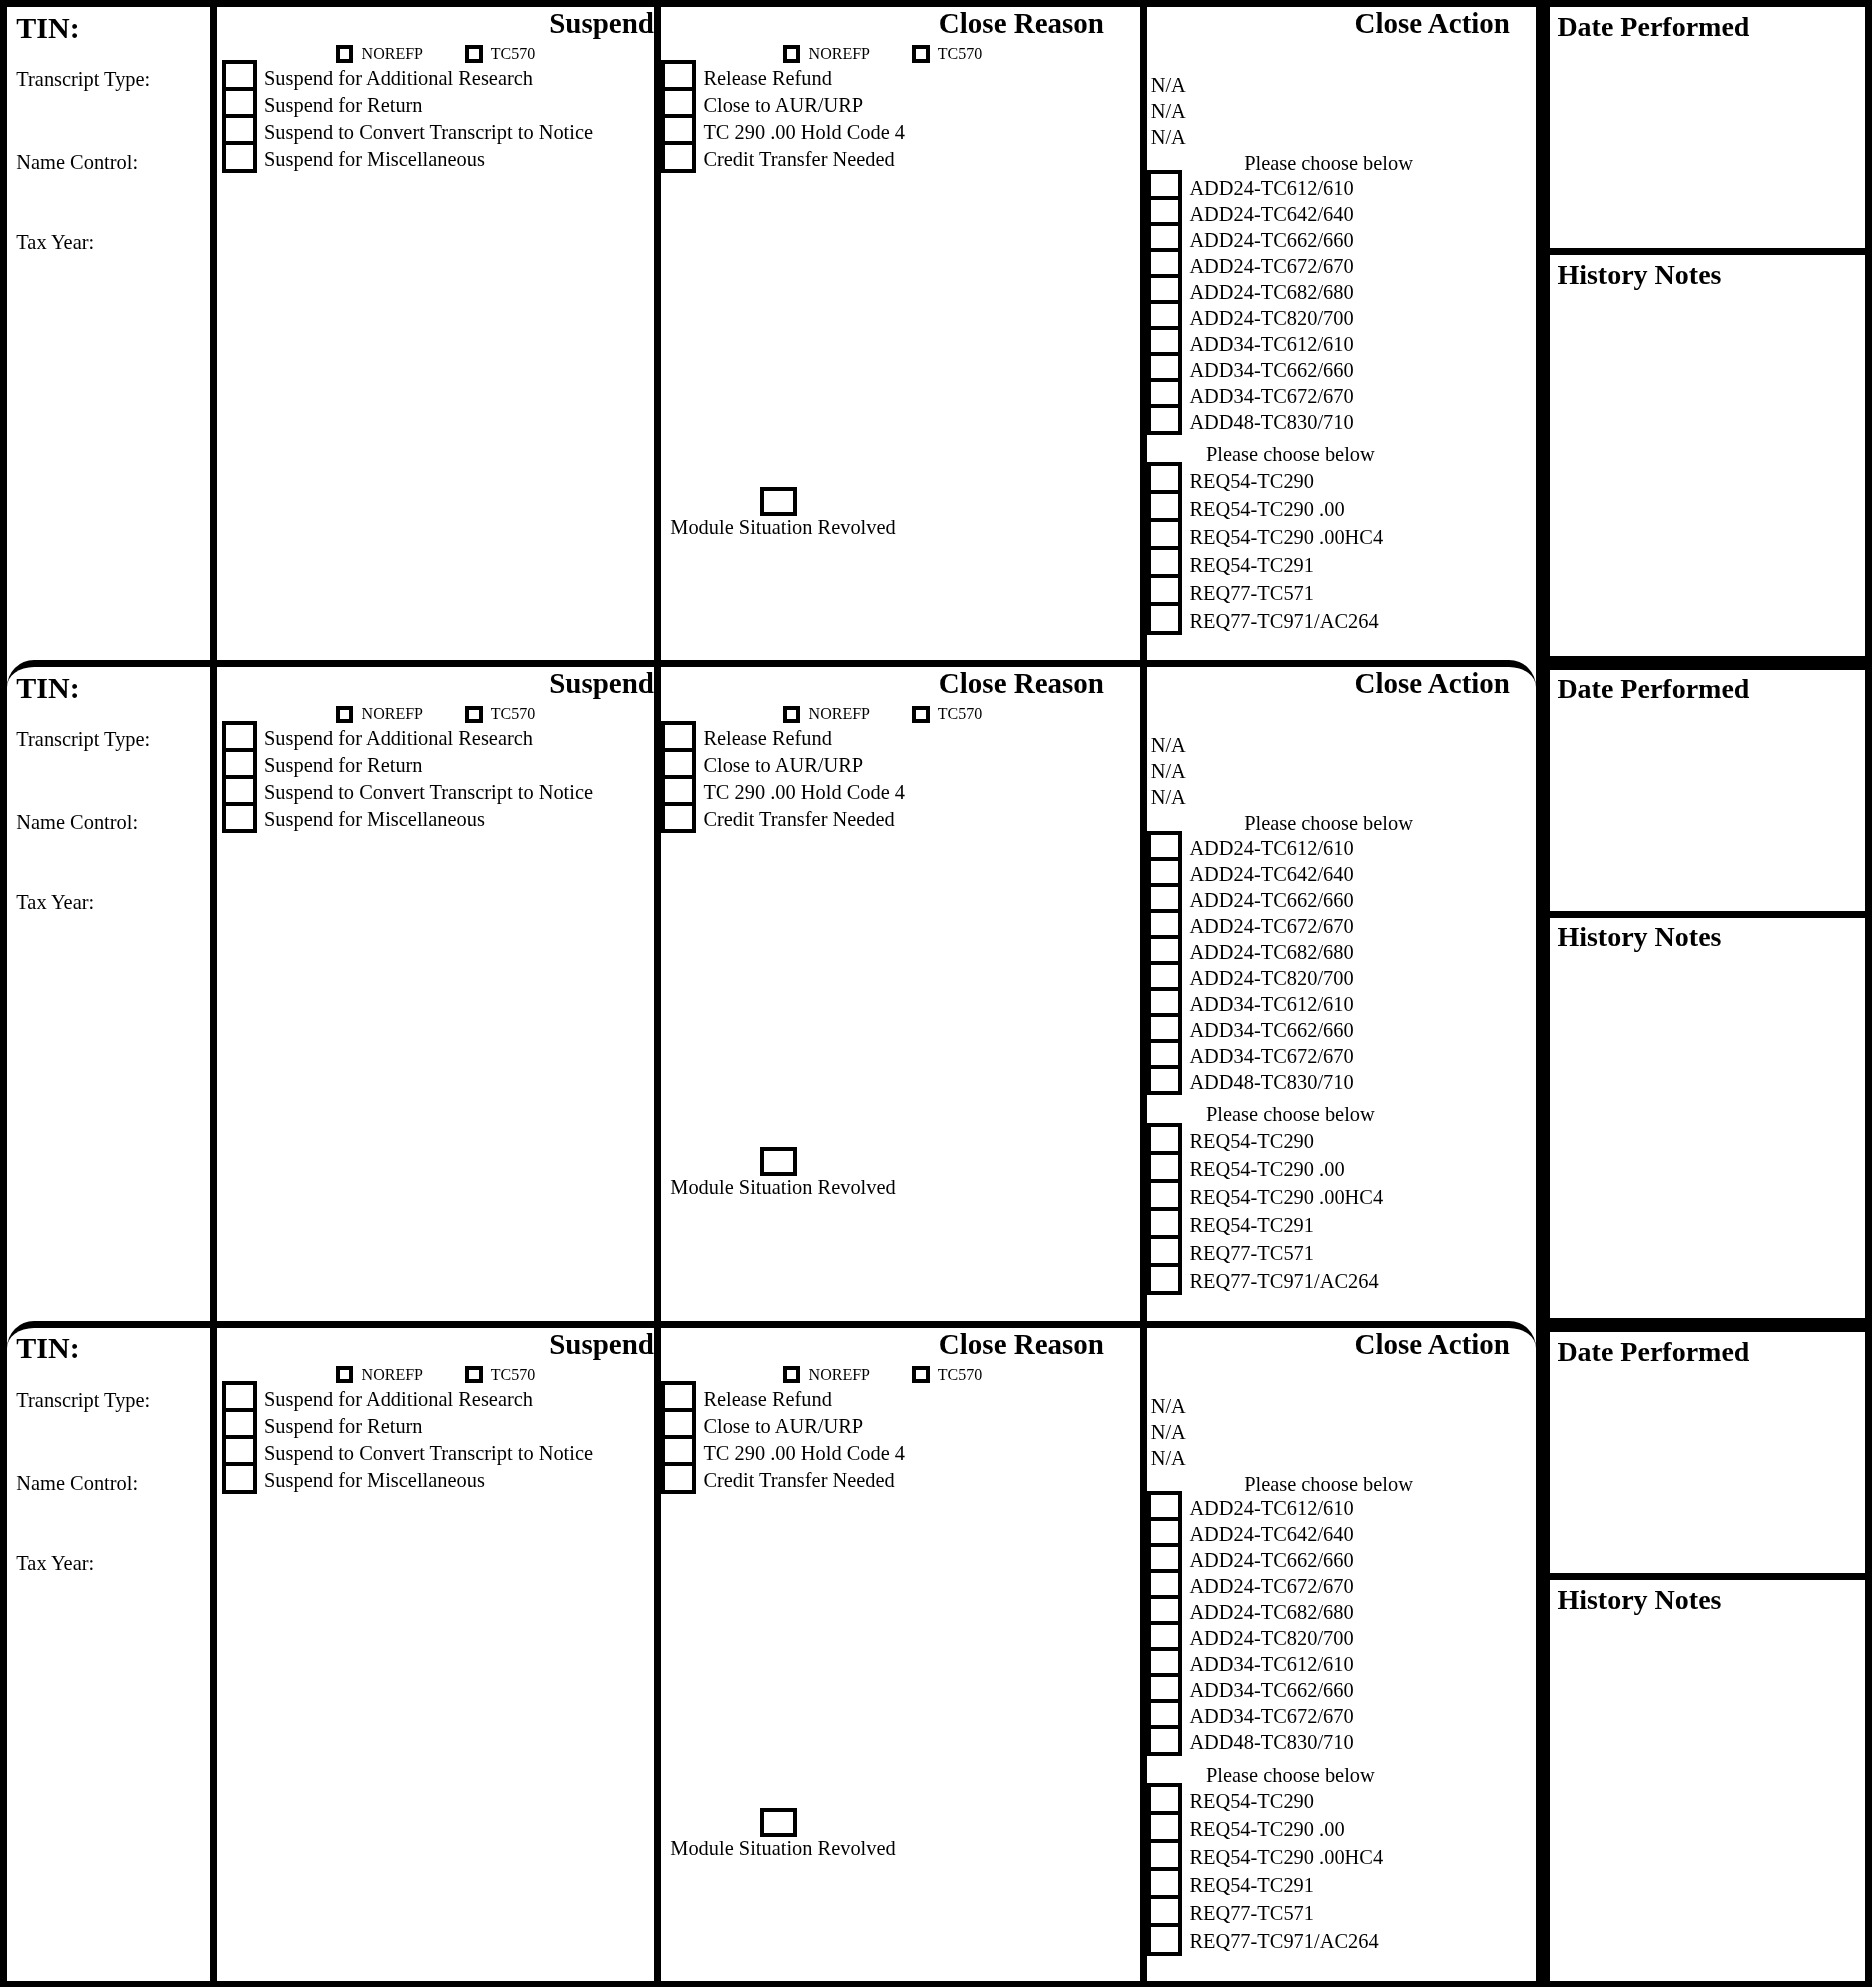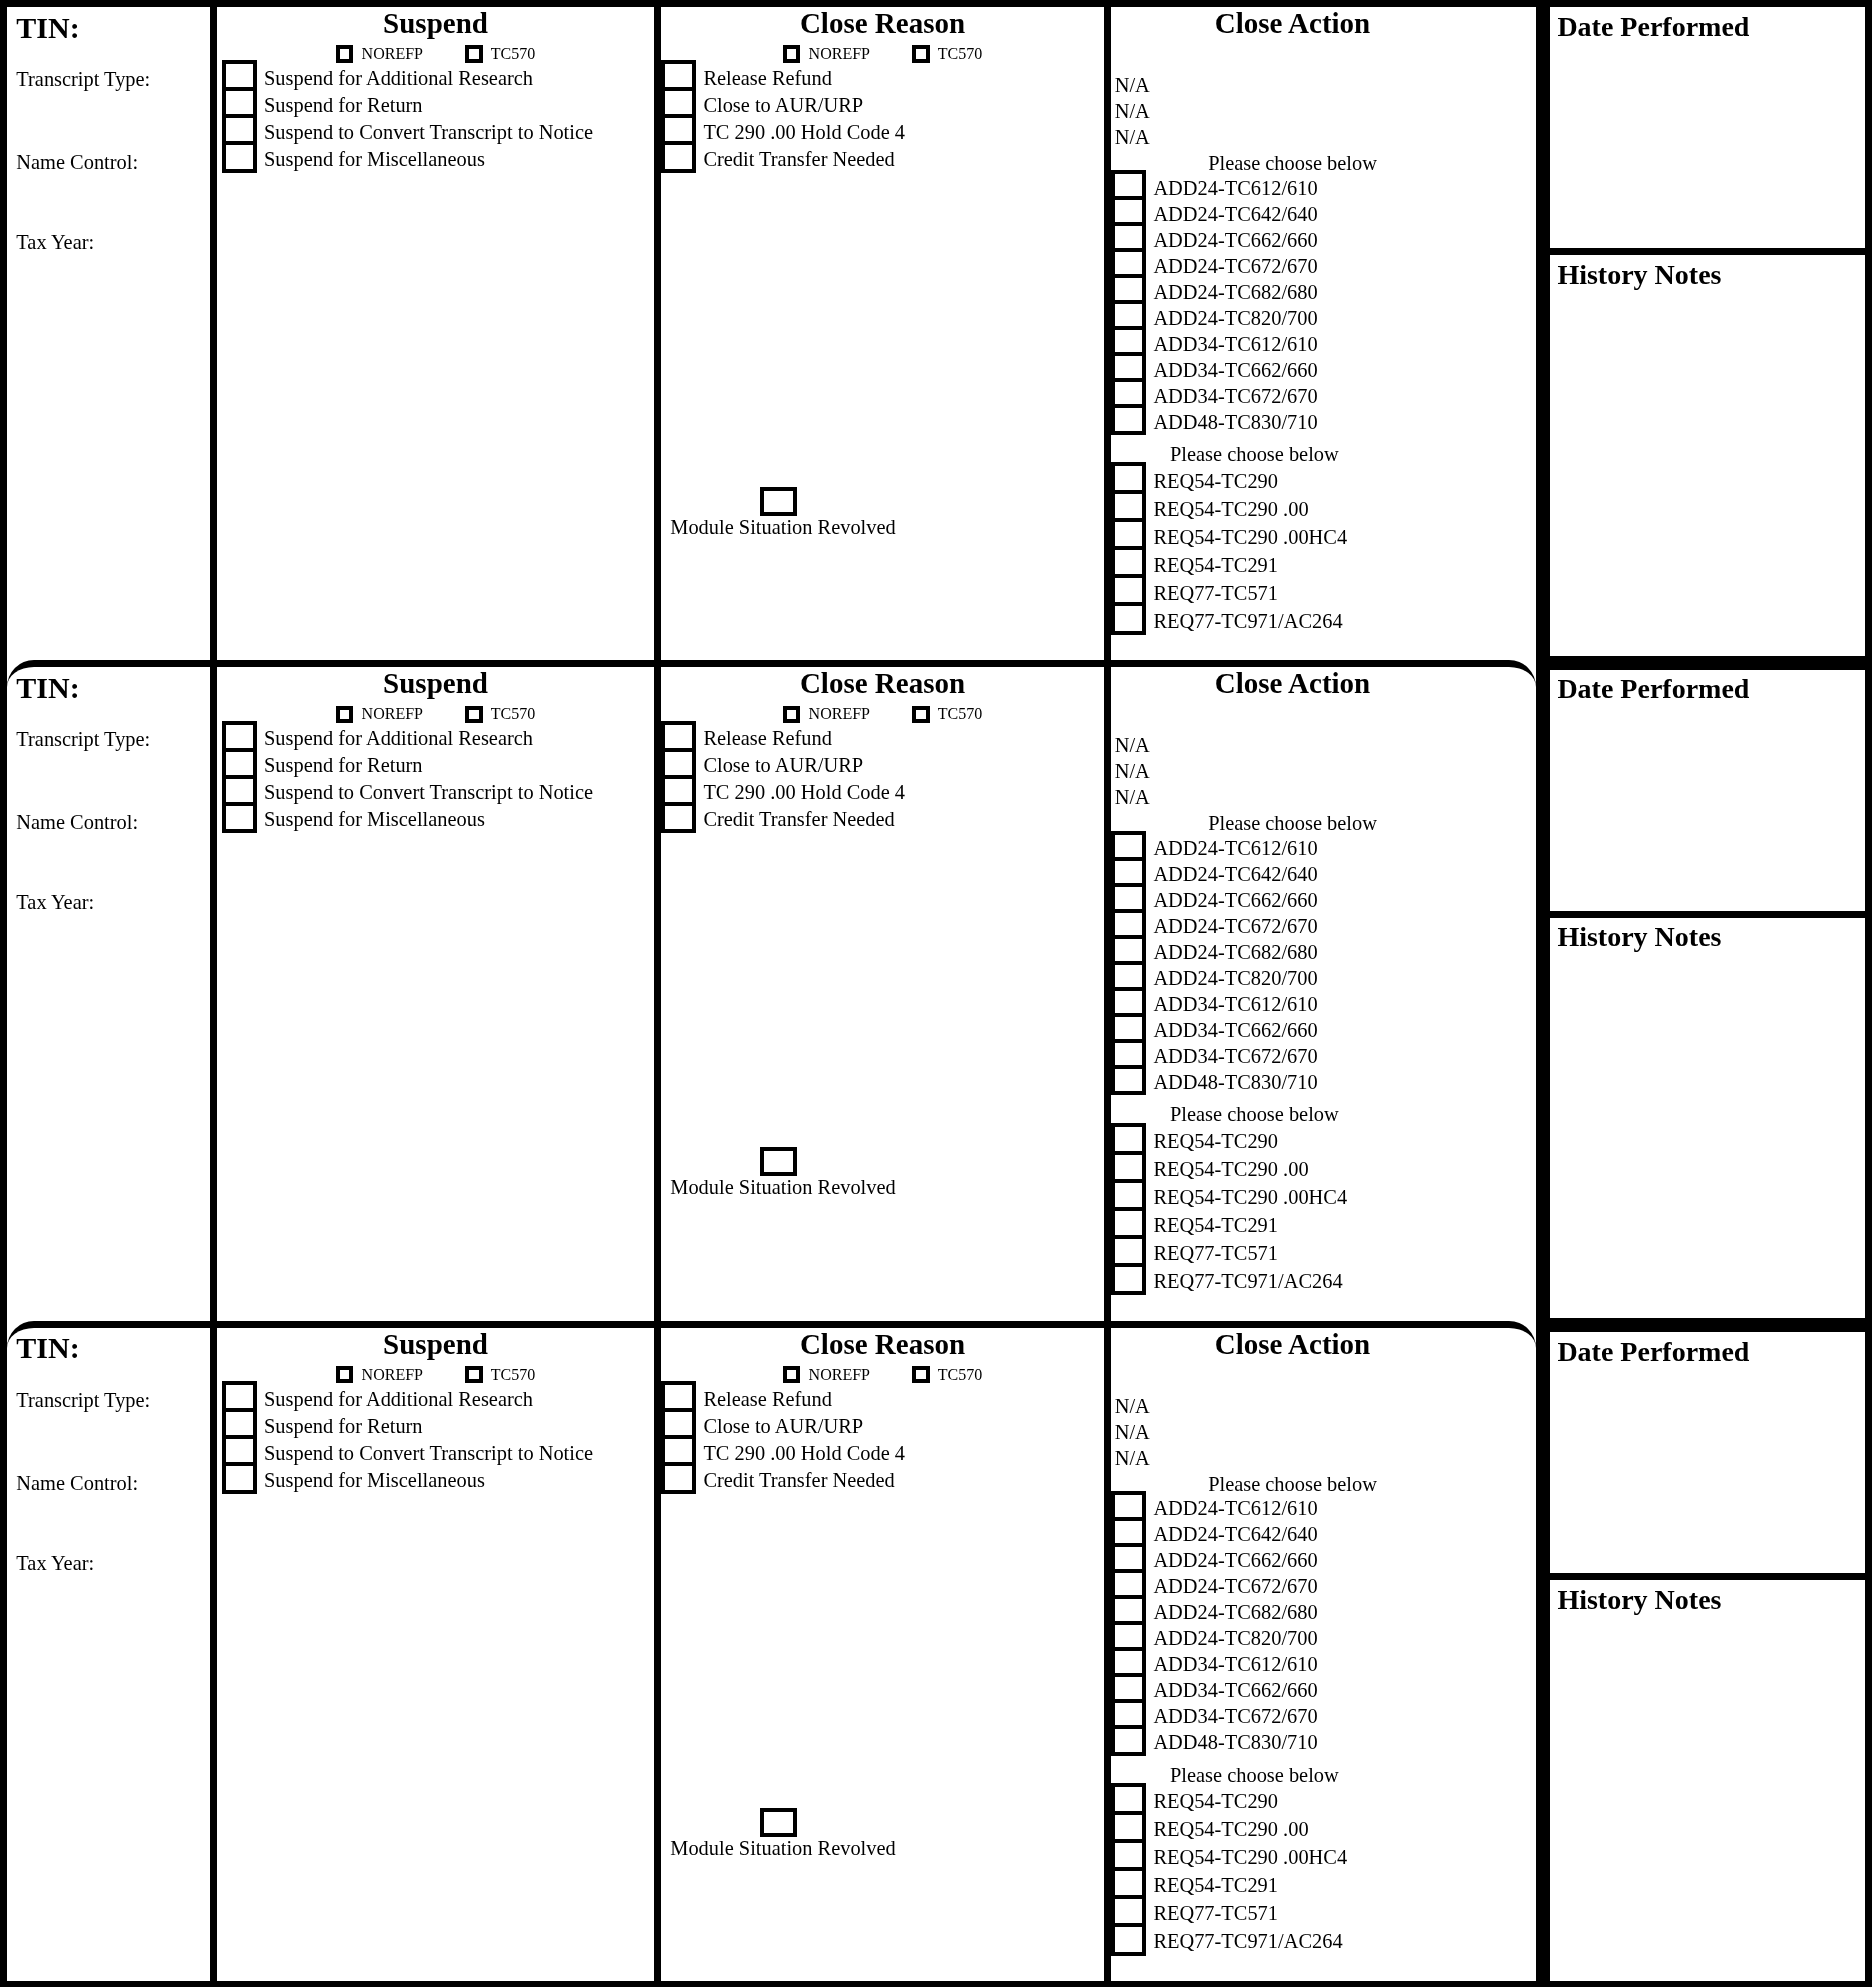--- a/index.html
+++ b/index.html
@@ -13,31 +13,31 @@
     border:7.4px solid #000;box-sizing:border-box;
     display:flex;flex-direction:column;
   }
   .section{flex:1 1 0;display:flex;min-height:0;border-radius:27px;}
   .section + .section{border-top:7.4px solid #000;}
   .col{position:relative;box-sizing:border-box;flex:none;overflow:hidden;}
   .col + .col{border-left:7.4px solid #000;}
   .col-tin{width:203px;}
   .col-suspend{width:444px;}
   .col-reason{width:450px;}
-  .col-action{width:370px;}
+  .col-action{width:370px;margin-left:36px;}
 
   
   .tin-label{position:absolute;top:3.7px;left:9.3px;font-size:30px;font-weight:bold;}
   .field-label{position:absolute;left:9.3px;font-size:20.4px;}
   .lbl-transcript{top:61px;}
   .lbl-namectl{top:144px;}
   .lbl-taxyear{top:224px;}
 
   
-  .col-title{position:absolute;top:0;left:0;right:0;text-align:center;font-weight:bold;font-size:29px;}
+  .col-title{position:absolute;top:0;left:0;right:0;text-align:right;font-weight:bold;font-size:29px;}
   .hdr-checks{position:absolute;top:38px;left:0;right:0;display:flex;justify-content:center;align-items:center;font-size:16px;}
   .cb-small{width:17.6px;height:17.6px;border:4.6px solid #000;box-sizing:border-box;flex:none;margin-right:8.3px;background:#fff;}
   .hdr-gap{width:42px;flex:none;}
 
   
   .ladder{position:absolute;}
   .suspend-ladder{left:4.6px;top:58px;}
   .reason-ladder{left:0;top:58px;}
   .add-ladder{left:0;top:168px;}
   .req-ladder{left:0;top:460px;}

